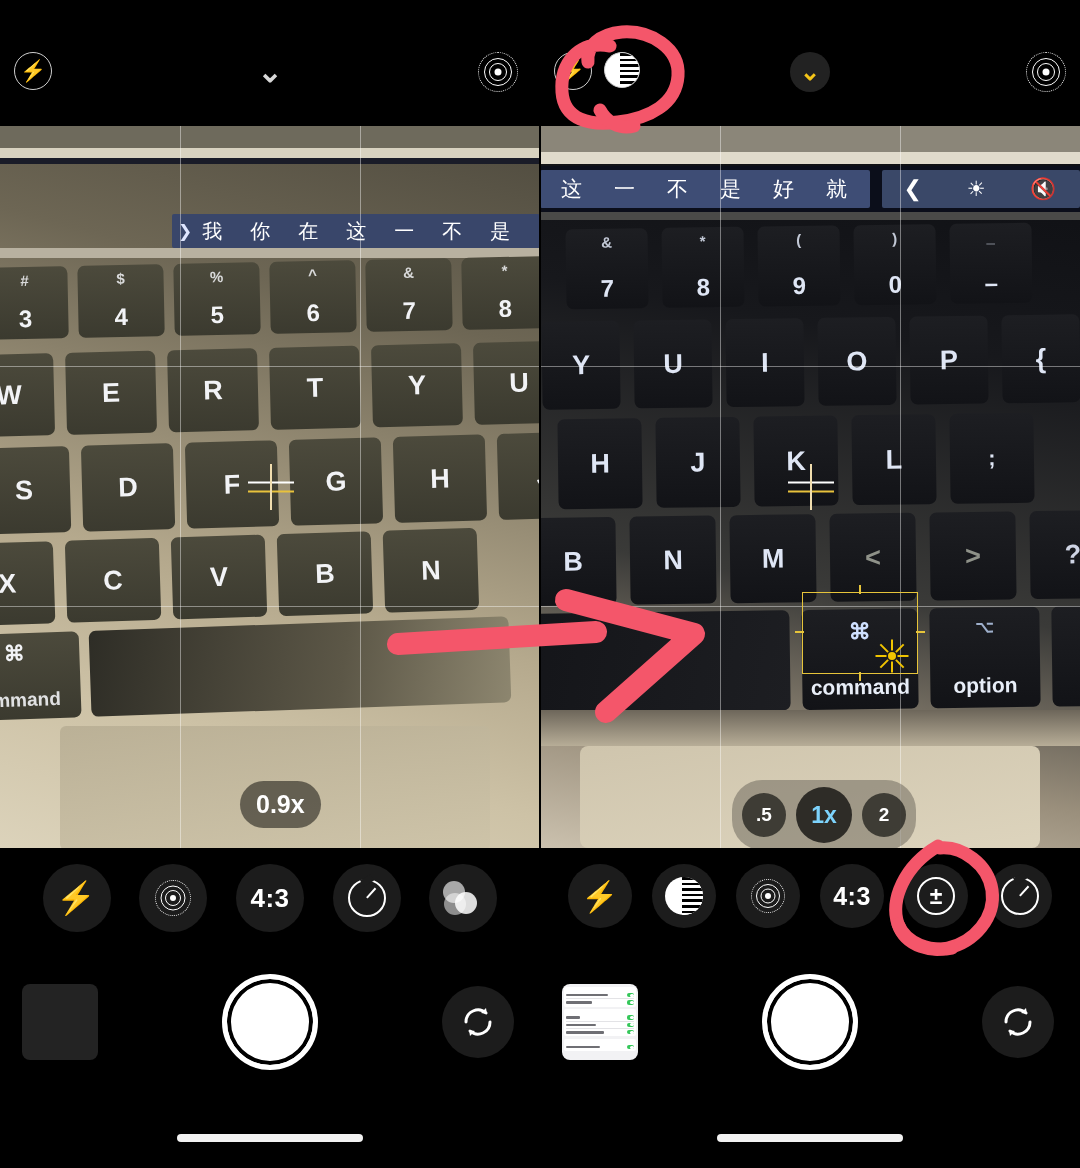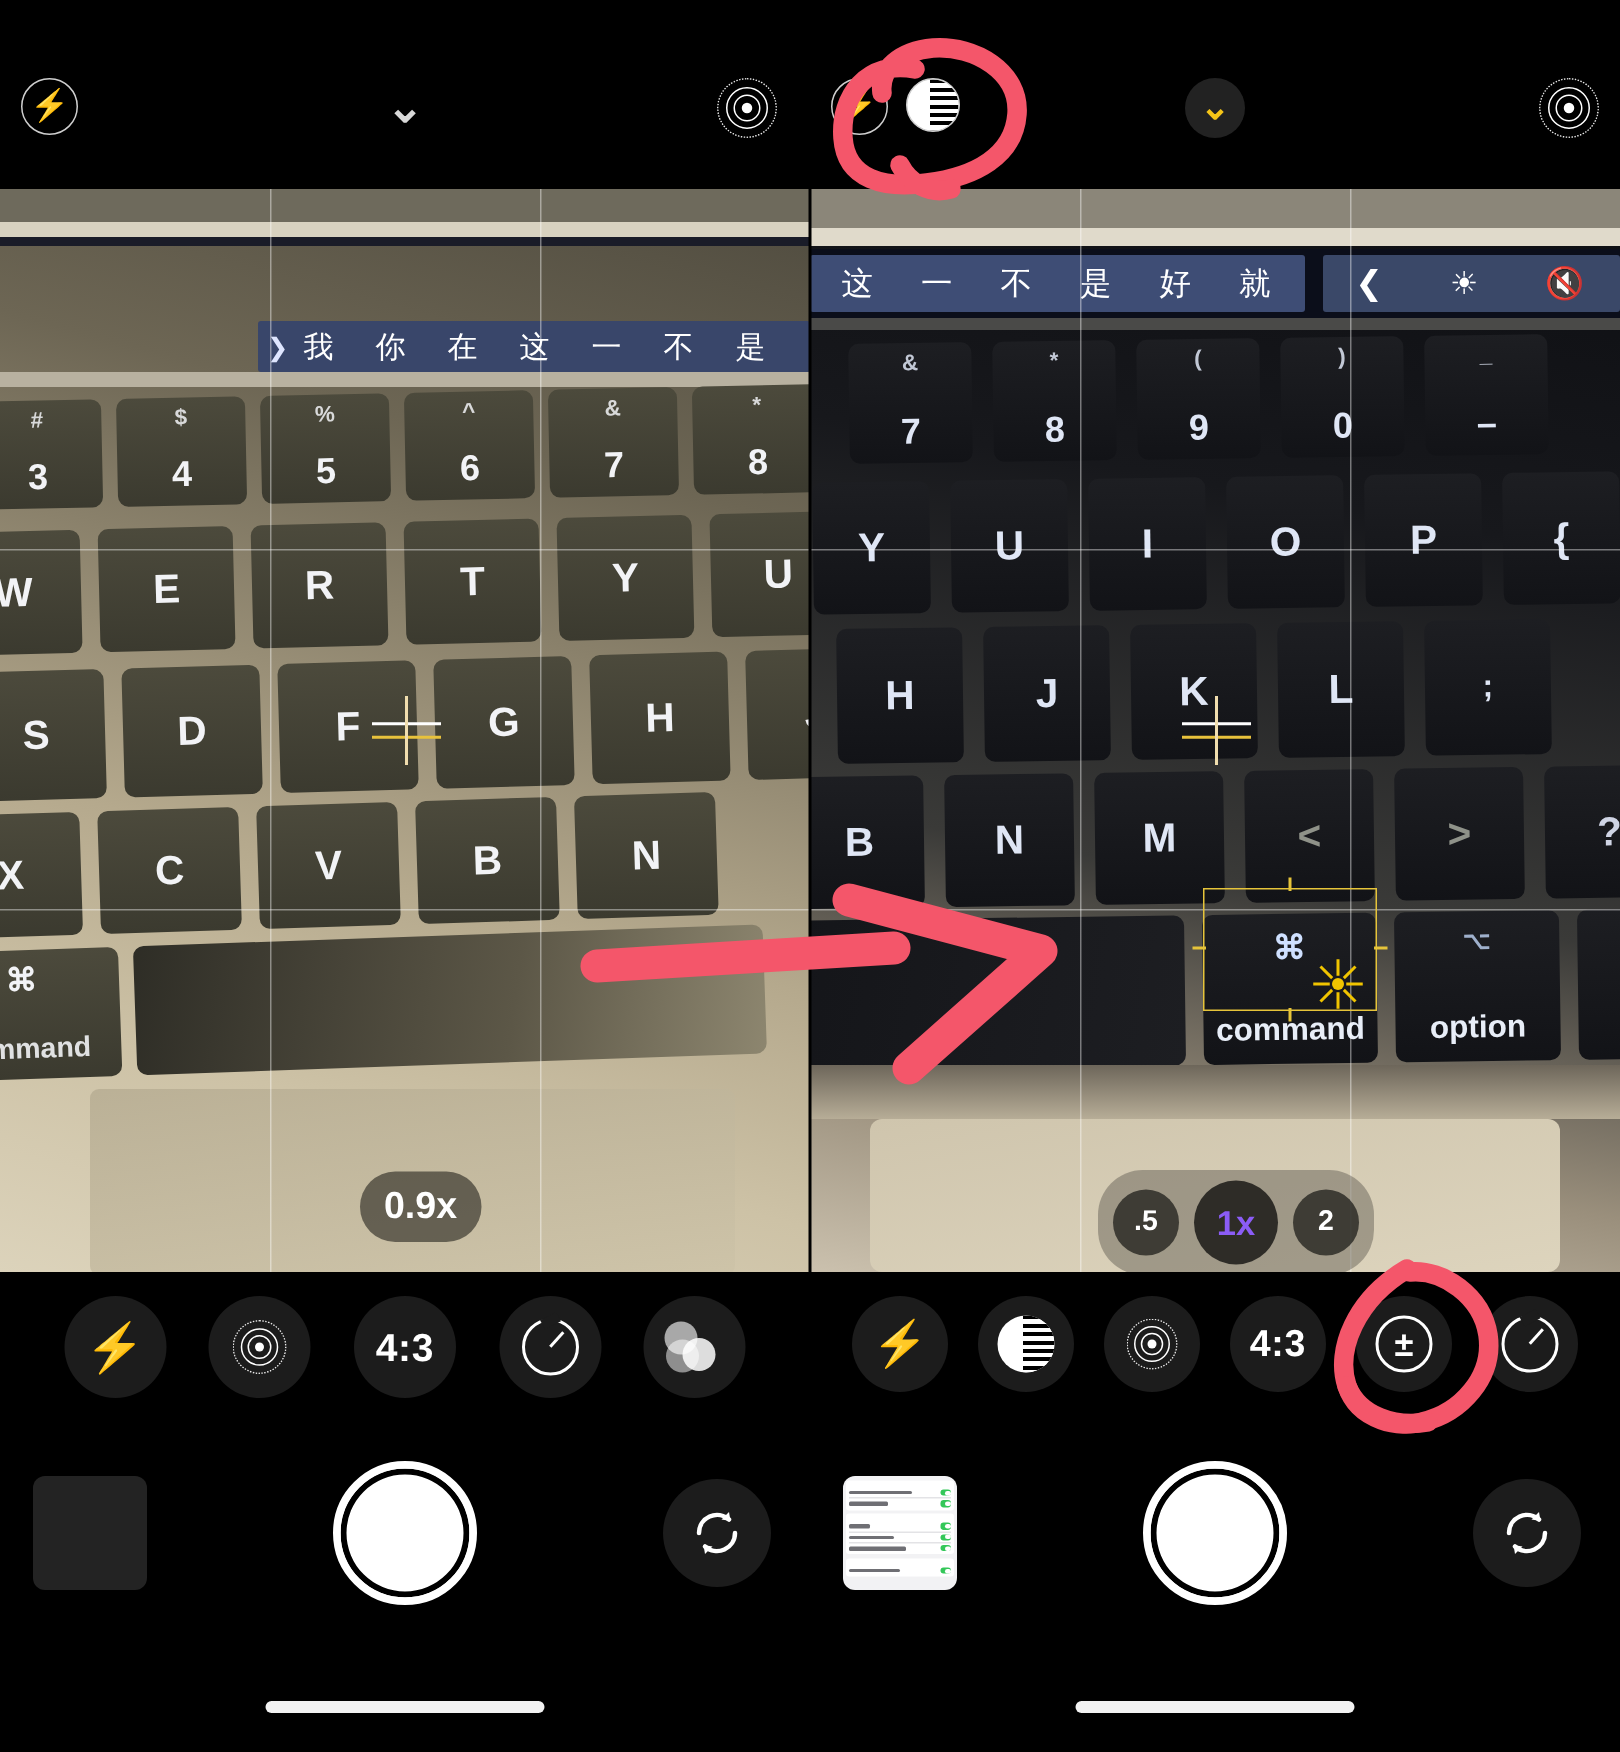--- a/index.html
+++ b/index.html
@@ -77,21 +77,21 @@
   .sunmark .core{position:absolute;left:50%;top:50%;transform:translate(-50%,-50%);width:8px;height:8px;border-radius:50%;background:#f0c400;}
   .sunmark .ray{position:absolute;left:50%;top:50%;width:2px;height:11px;background:#f0c400;transform-origin:50% 50%;}
 
   
   .zoom-single{position:absolute;background:rgba(40,38,32,.62);color:#fff;border-radius:26px;
     padding:9px 16px;font-size:25px;font-weight:700;}
   .zoom-group{position:absolute;background:rgba(90,86,78,.45);border-radius:30px;
     display:flex;align-items:center;gap:10px;padding:7px 10px;}
   .zchip{width:44px;height:44px;border-radius:50%;background:rgba(30,29,26,.75);color:#fff;
     display:flex;align-items:center;justify-content:center;font-size:19px;font-weight:700;}
-  .zchip.big{width:56px;height:56px;font-size:23px;color:#8b5cf6;background:rgba(26,25,22,.85);}
+  .zchip.big{width:56px;height:56px;font-size:23px;color:#7dd3fc;background:rgba(26,25,22,.85);}
 
   
   .bottom{position:absolute;left:0;bottom:0;width:540px;height:320px;background:#000;z-index:5;}
   .ctrlrow{position:absolute;left:0;top:16px;width:100%;display:flex;align-items:center;
     justify-content:space-evenly;padding:0 14px;box-sizing:border-box;}
   .ctrl{width:68px;height:68px;border-radius:50%;background:#1c1c1c;display:flex;
         align-items:center;justify-content:center;color:#fff;position:relative;}
   .ctrl .lbl{font-size:26px;font-weight:600;letter-spacing:.5px;}
   .ctrl .bolt2{font-size:32px;}
   .timer{width:38px;height:38px;border-radius:50%;border:2.4px solid #fff;position:relative;box-sizing:border-box;}

